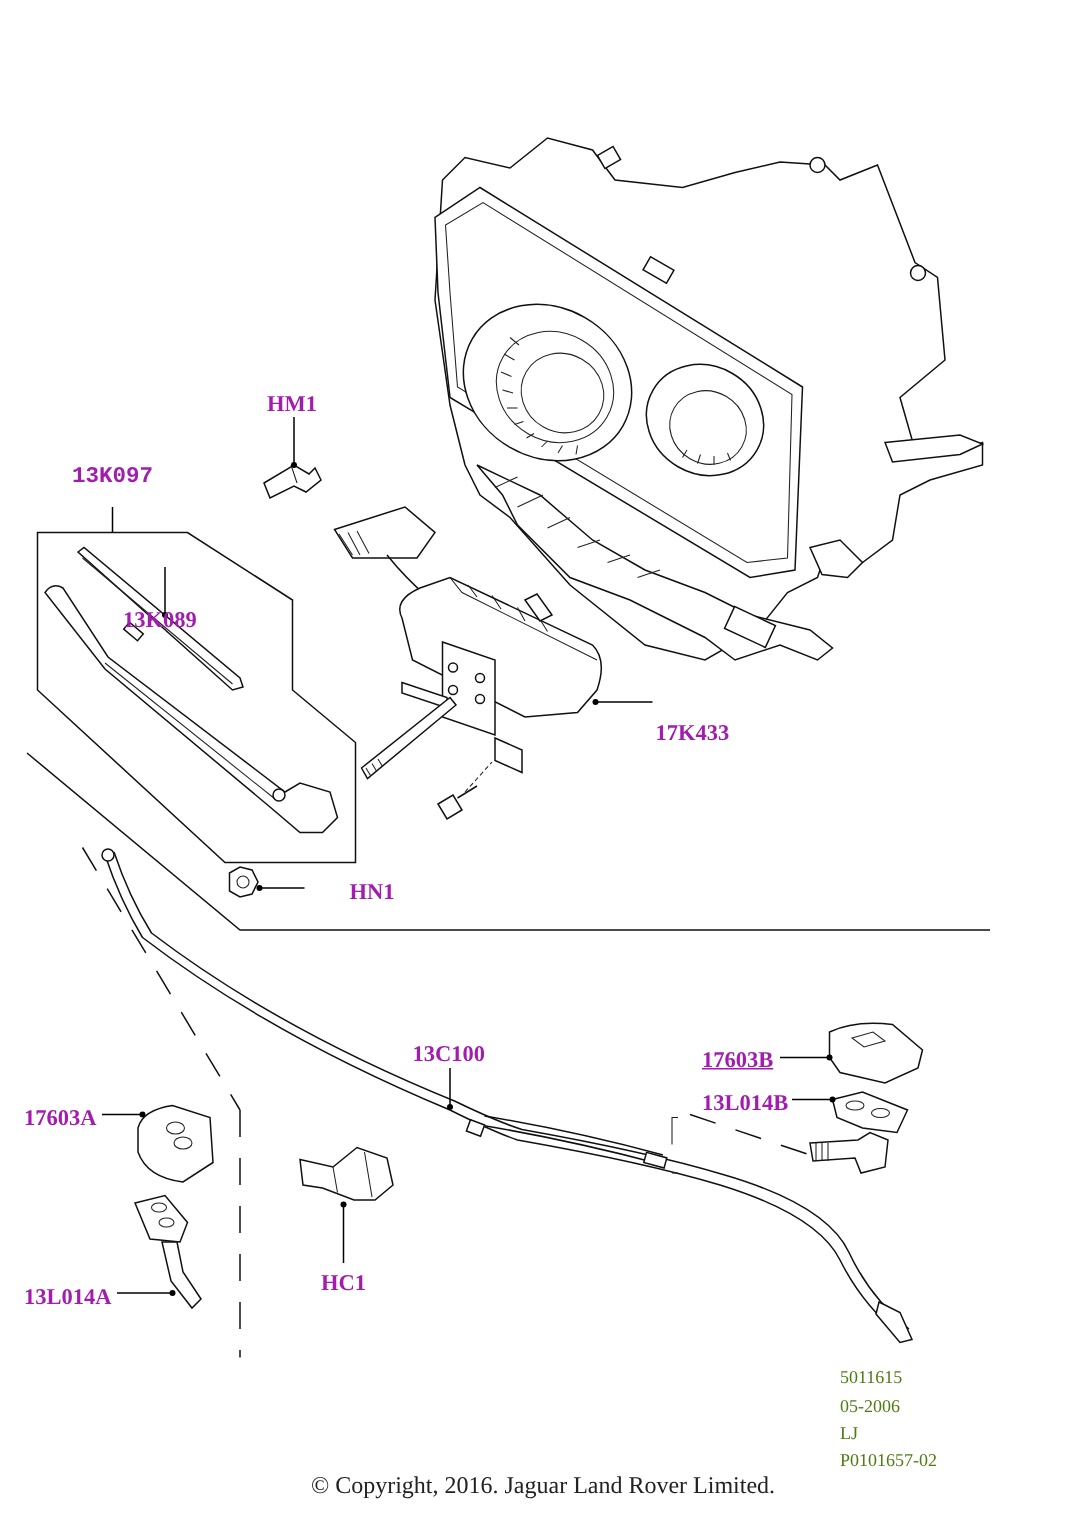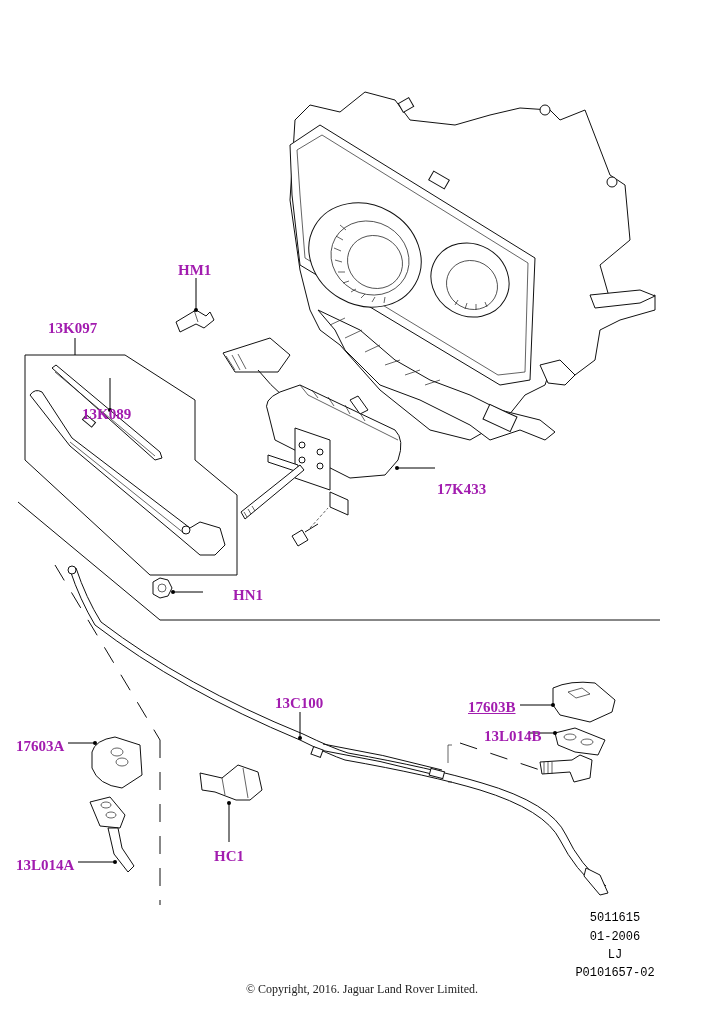--- a/index.html
+++ b/index.html
@@ -1,20 +1,20 @@
 <!DOCTYPE html>
 <html><head>
 <meta charset="utf-8">
 <style>
   html, body { margin: 0; padding: 0; background: #ffffff; }
   body { width: 724px; height: 1024px; position: relative; overflow: hidden; font-family: "Liberation Serif", serif; }
   #diagram { position: absolute; left: 0; top: 0; width: 724px; height: 1024px; }
   .callout { position: absolute; color: #a21caf; font-family: "Liberation Serif", serif; font-weight: bold; font-size: 15px; line-height: 16px; white-space: nowrap; cursor: pointer; }
-  .meta { position: absolute; left: 560px; width: 110px; text-align: center; font-family: Liberation Mono, monospace; font-size: 12px; color: #000000; line-height: 14px; }
-  .copyright { position: absolute; left: 0; width: 724px; top: 982px; text-align: center; font-family: "Liberation Serif", serif; font-size: 12px; color: #222; }
+  .meta { position: absolute; left: 560px; width: 110px; text-align: left; font-family: Liberation Serif, serif; font-size: 12px; color: #4d7c0f; line-height: 14px; }
+  .copyright { position: absolute; left: 0; width: 724px; top: 982px; text-align: center; font-family: "Liberation Serif", serif; font-size: 16px; color: #222; }
   svg .ln { stroke: #111; stroke-width: 1; fill: none; }
   svg .thin { stroke: #222; stroke-width: 0.7; fill: none; }
   svg .part { stroke: #111; stroke-width: 1; fill: #fff; }
   svg .lead { stroke: #000; stroke-width: 1; fill: none; }
   svg .dot { fill: #000; }
   svg .dash { stroke: #111; stroke-width: 1; fill: none; stroke-dasharray: 18 14; }
 </style>
 </head>
 <body>
 
@@ -179,29 +179,29 @@
     <line class="lead" x1="68" y1="743" x2="95" y2="743"></line>
       <circle class="dot" cx="95" cy="743" r="2"></circle>
     <line class="lead" x1="229" y1="803" x2="229" y2="842"></line>
       <circle class="dot" cx="229" cy="803" r="2"></circle>
     <line class="lead" x1="78" y1="862" x2="115" y2="862"></line>
       <circle class="dot" cx="115" cy="862" r="2"></circle>
   </g>
 </svg>
 
 <div class="callout" style="left:178px; top:262px;">HM1</div>
-<div class="callout" style="left:48px; top:320px;">13K097</div>
+<div class="callout" style="left:48px; top:310px;font-family:Liberation Mono, monospace;">13K097</div>
 <div class="callout" style="left:82px; top:362px;margin-top:44px;">13K089</div>
 <div class="callout" style="left:437px; top:481px;">17K433</div>
 <div class="callout" style="left:205px; top:587px;margin-left:28px;">HN1</div>
 <div class="callout" style="left:275px; top:695px;">13C100</div>
 <div class="callout" style="left:468px; top:699px;text-decoration:underline;">17603B</div>
-<div class="callout" style="left:468px; top:728px;margin-left:16px;">13L014B</div>
+<div class="callout" style="left:468px; top:728px;">13L014B</div>
 <div class="callout" style="left:16px; top:738px;">17603A</div>
 <div class="callout" style="left:214px; top:848px;">HC1</div>
 <div class="callout" style="left:16px; top:857px;">13L014A</div>
 
 <div class="meta" style="top:911px;">5011615</div>
-<div class="meta" style="top:930px;">01-2006</div>
+<div class="meta" style="top:930px;">05-2006</div>
 <div class="meta" style="top:948px;">LJ</div>
 <div class="meta" style="top:966px;">P0101657-02</div>
 
 <div class="copyright">© Copyright, 2016. Jaguar Land Rover Limited.</div>
 
 </body></html>

